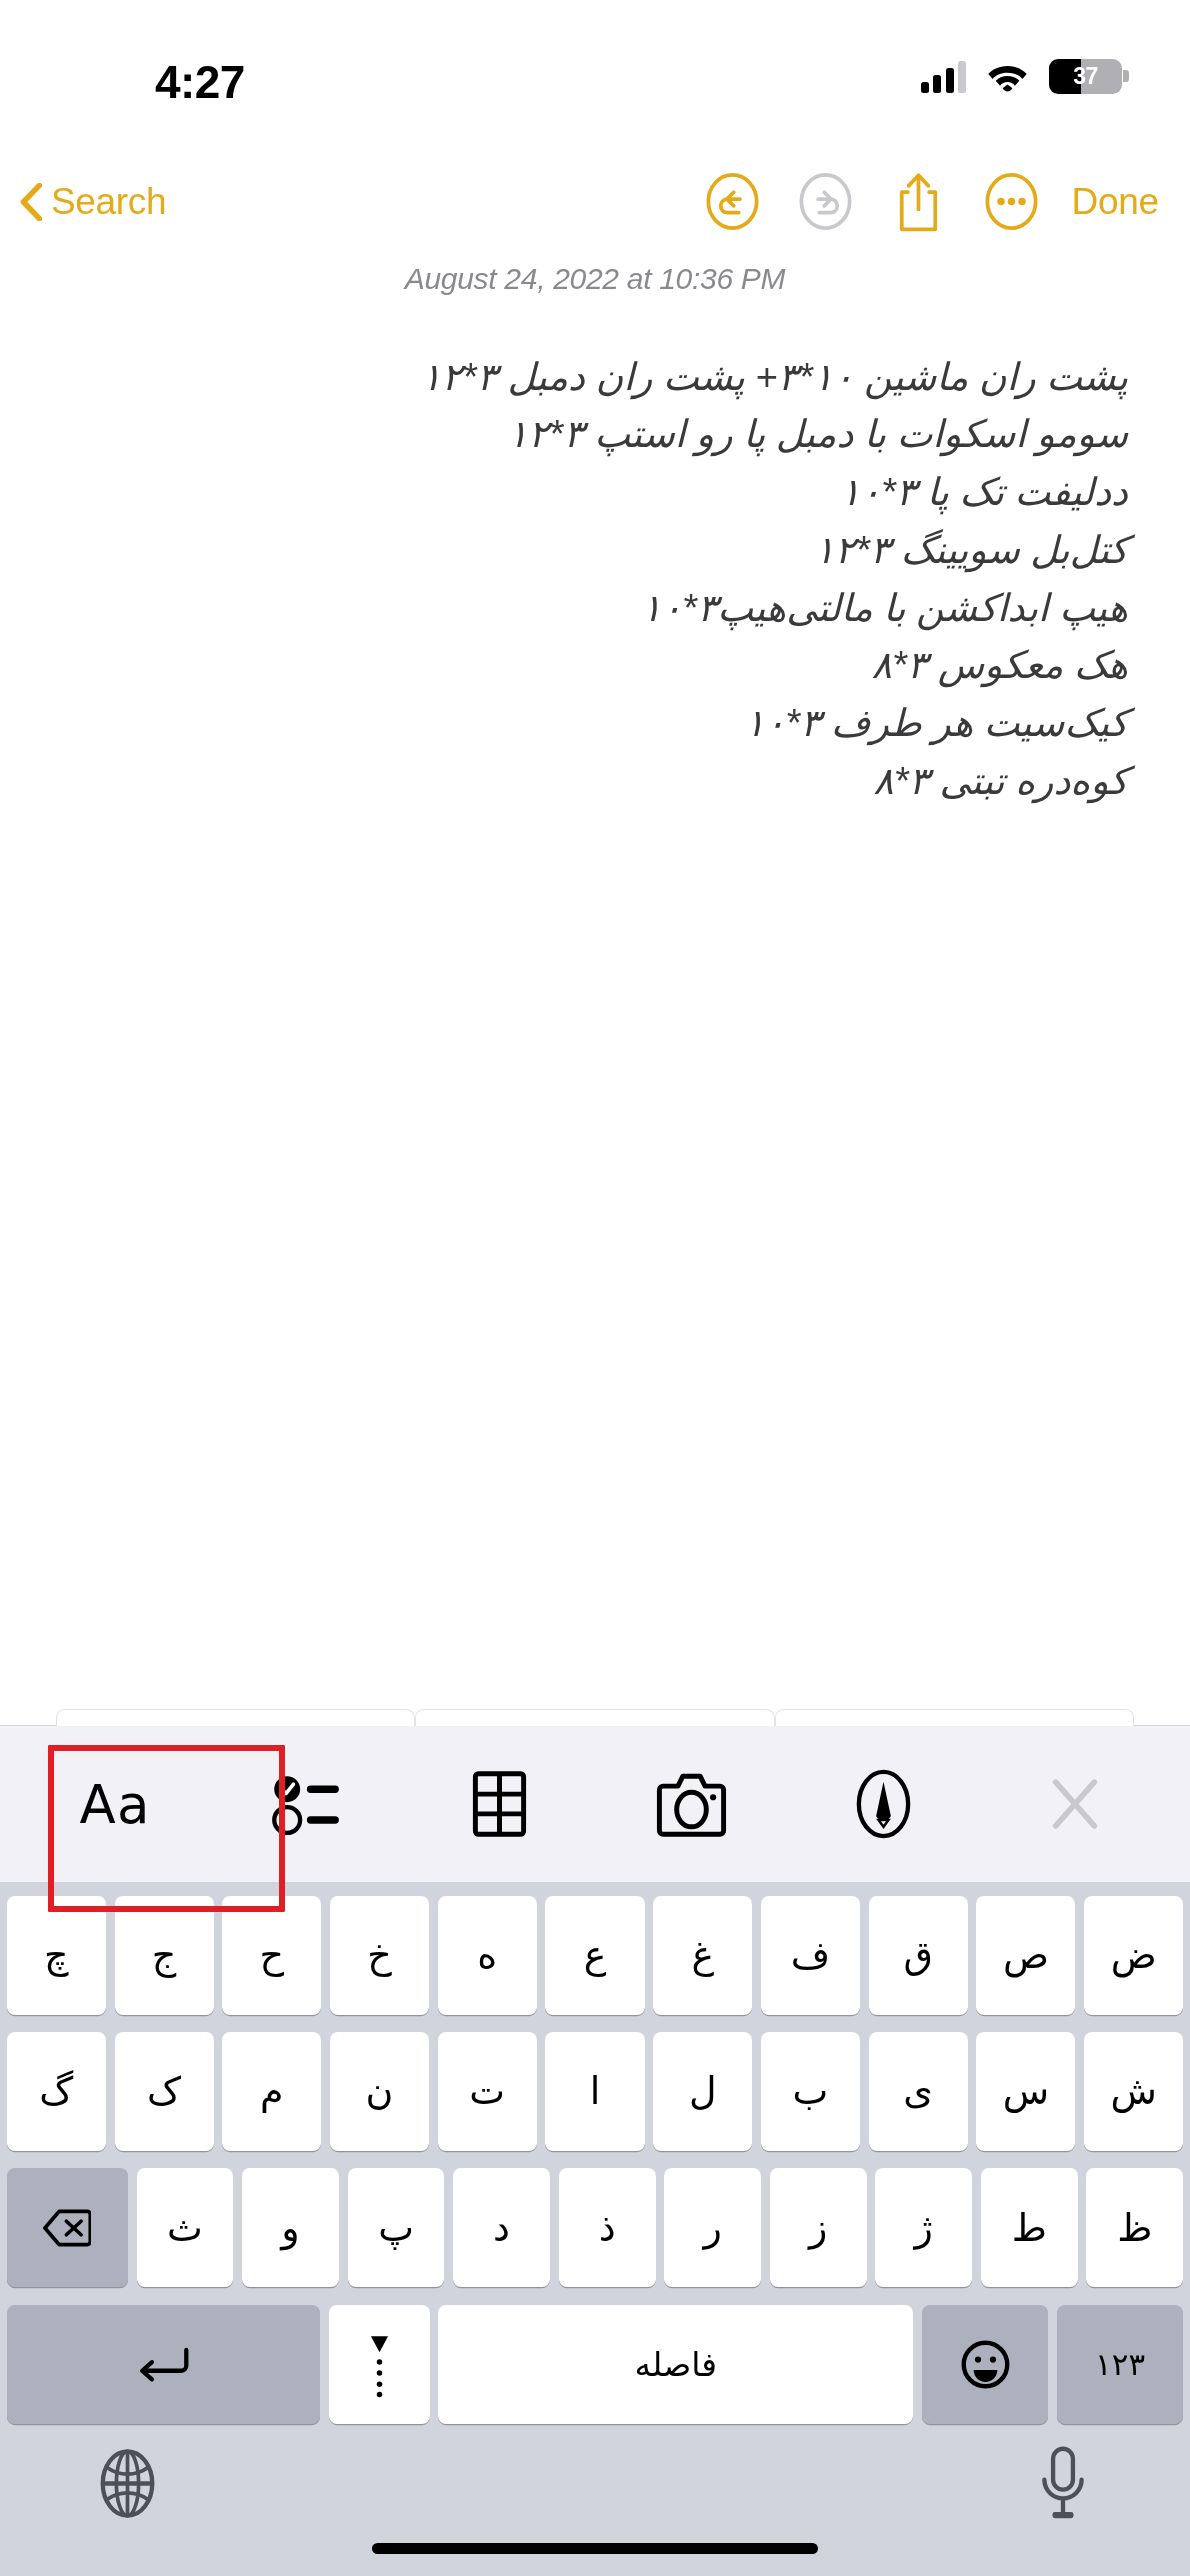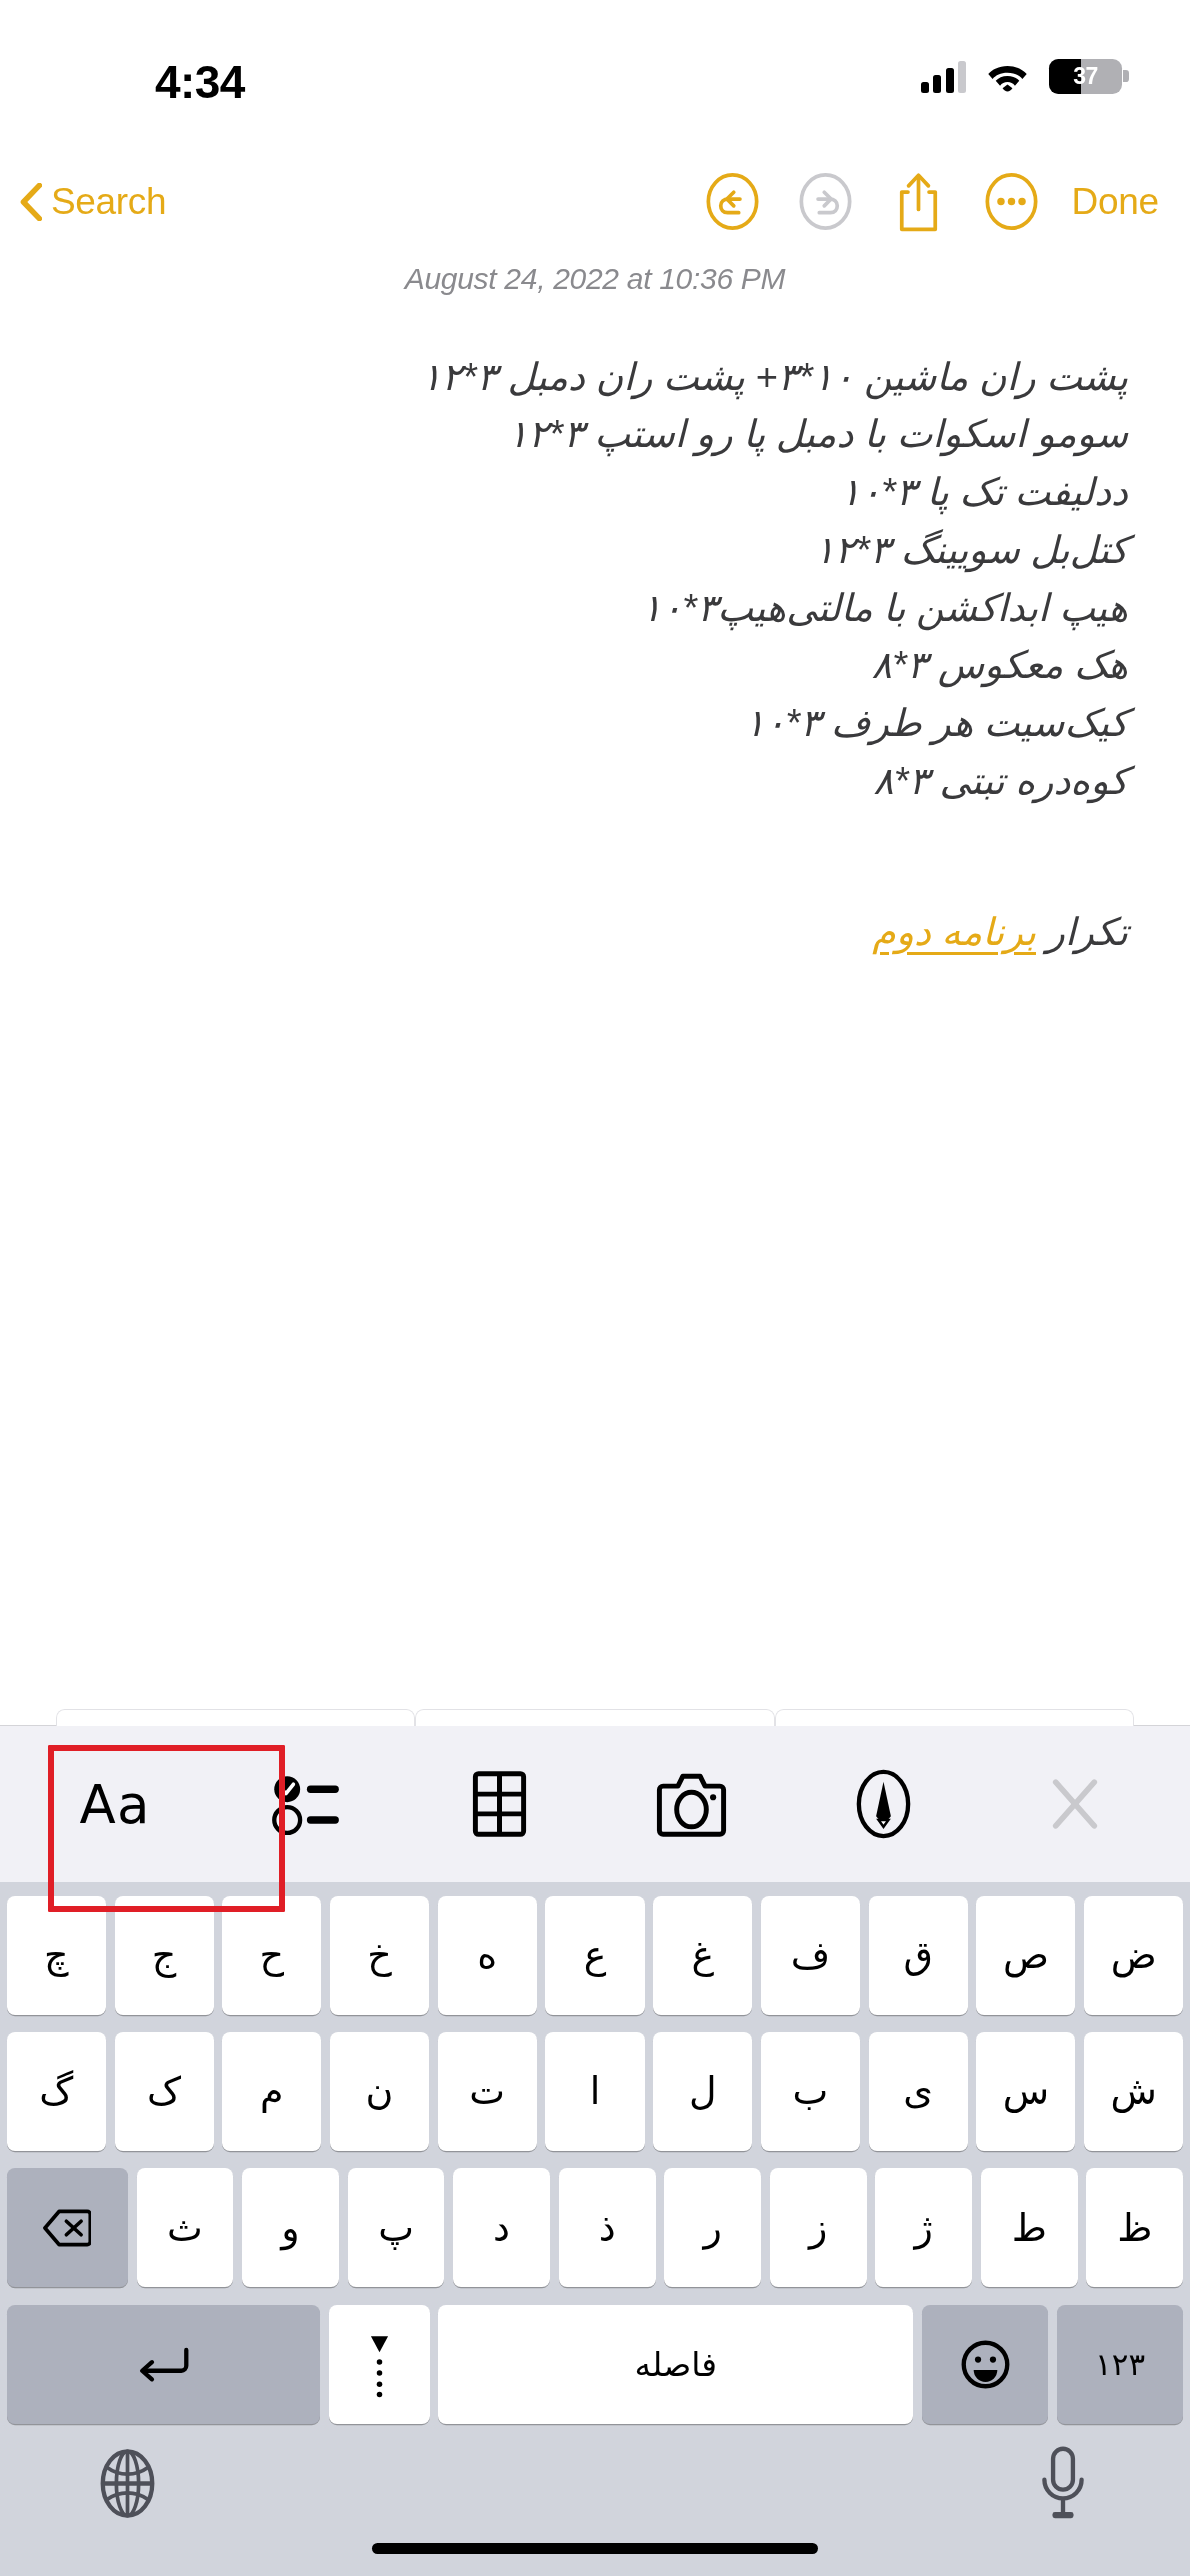--- a/index.html
+++ b/index.html
@@ -348,21 +348,21 @@
     background: #000000;
     border-radius: 6.2px;
   }
 </style>
 </head>
 <body>
 
 <div id="phone">
 
   <div class="status-bar">
-    <div class="status-time">4:34</div>
+    <div class="status-time">4:27</div>
     <div class="status-right">
       <div class="signal-bars">
         <i></i>
           <i></i>
           <i></i>
           <i></i>
       </div>
       <svg class="wifi-icon" viewBox="0 0 66 50">
         <path d="M33 8 C19 8 8 14 2 21 L9 29 C14 23 22 19 33 19 C44 19 52 23 57 29 L64 21 C58 14 47 8 33 8 Z" fill="#000"></path>
         <path d="M33 24 C25 24 18 27 14 32 L21 40 C24 36 28 34 33 34 C38 34 42 36 45 40 L52 32 C48 27 41 24 33 24 Z" fill="#000"></path>
@@ -430,23 +430,20 @@
       <div class="note-line">ددلیفت تک پا ۳*۱۰</div>
       <div class="note-line">کتل‌بل سویینگ   ۳*۱۲</div>
       <div class="note-line">هیپ ابداکشن با مالتی‌هیپ۳*۱۰</div>
       <div class="note-line">هک معکوس ۳*۸</div>
       <div class="note-line">کیک‌سیت هر طرف ۳*۱۰</div>
       <div class="note-line">کوه‌دره تبتی ۳*۸</div>
     </div>
 
     <div class="note-spacer"></div>
 
-    <div class="note-footer">
-      <span>تکرار </span><span class="note-link">برنامه دوم</span>
-    </div>
   </div>
 
   <div class="toolbar-wrap">
     <div class="toolbar-tabs">
       <div class="toolbar-tab"></div>
       <div class="toolbar-tab"></div>
       <div class="toolbar-tab"></div>
     </div>
 
     <div class="toolbar">

